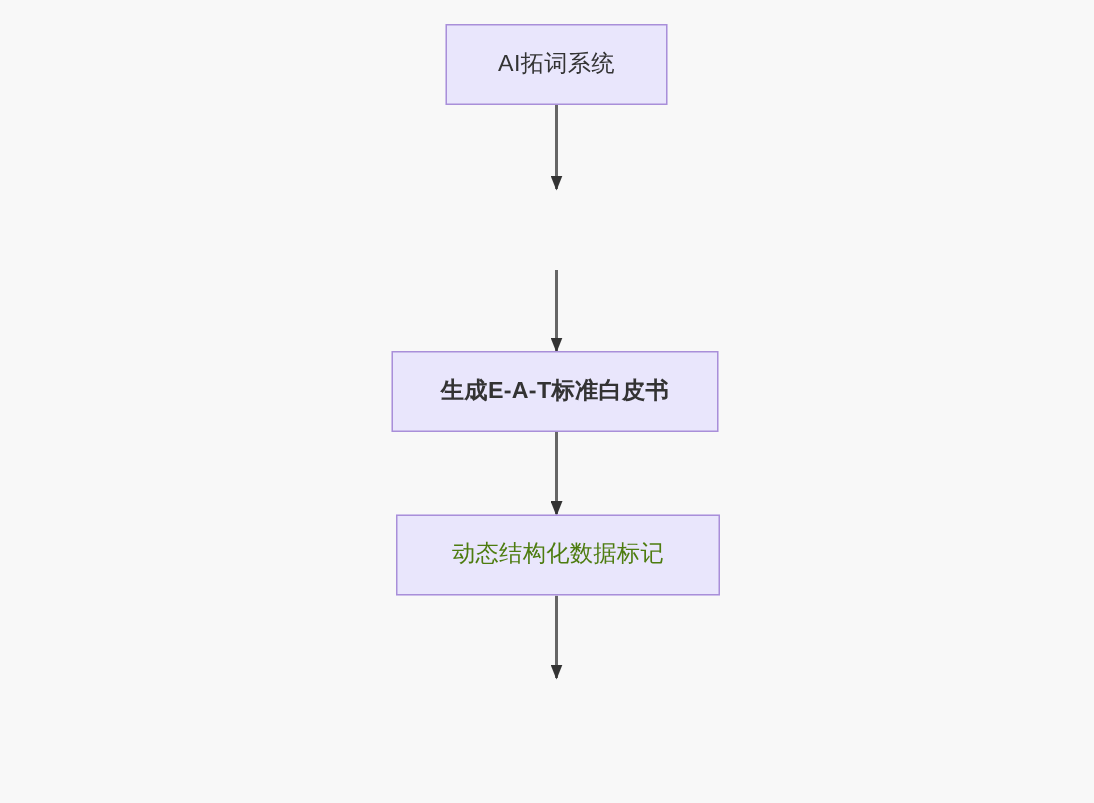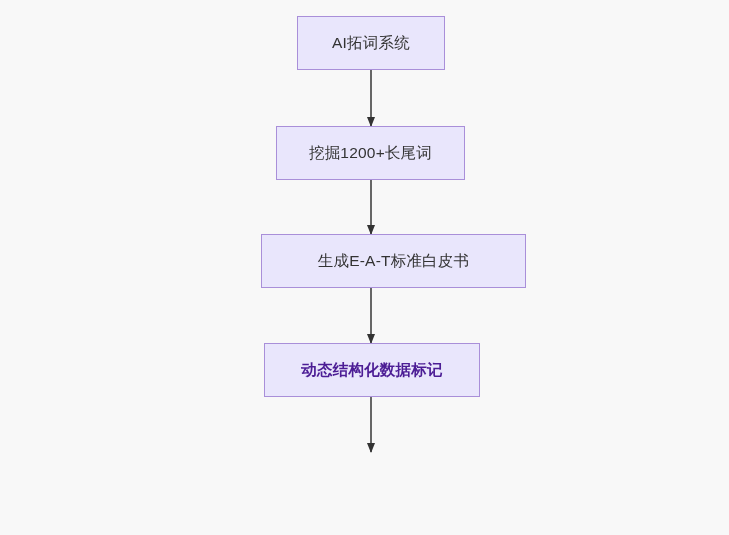--- a/index.html
+++ b/index.html
@@ -57,20 +57,19 @@
     <g id="edge-layer">
         <line x1="371" y1="70" x2="371" y2="126" stroke="#666666" stroke-width="2" marker-end="url(#arrowhead)"></line>
         <line x1="371" y1="180" x2="371" y2="234" stroke="#666666" stroke-width="2" marker-end="url(#arrowhead)"></line>
         <line x1="371" y1="288" x2="371" y2="343" stroke="#666666" stroke-width="2" marker-end="url(#arrowhead)"></line>
         <line x1="371" y1="397" x2="371" y2="452" stroke="#666666" stroke-width="2" marker-end="url(#arrowhead)"></line>
       </g>
   </svg>
 
   <div class="node" style="left: 297px; top: 16px; width: 148px; height: 54px; background: rgb(233, 230, 252); border-color: rgb(169, 143, 217); color: rgb(51, 51, 51);">AI拓词系统</div>
 
-  <div class="node" style="left: 276px; top: 126px; width: 189px; height: 54px; background: rgb(233, 230, 252); border-color: rgb(169, 143, 217); color: rgb(51, 51, 51);">挖掘1200+长尾词</div>
 
-  <div class="node" style="left: 261px; top: 234px; width: 265px; height: 54px; background: rgb(233, 230, 252); border-color: rgb(169, 143, 217); color: rgb(51, 51, 51);">生成E-A-T标准白皮书</div>
+  <div class="node" style="left: 261px; top: 234px; width: 218px; height: 54px; background: rgb(233, 230, 252); border-color: rgb(169, 143, 217); color: rgb(51, 51, 51); font-weight: bold;">生成E-A-T标准白皮书</div>
 
-  <div class="node" style="left: 264px; top: 343px; width: 216px; height: 54px; background: rgb(233, 230, 252); border-color: rgb(169, 143, 217); color: #4c1d95; font-weight: bold;">动态结构化数据标记</div>
+  <div class="node" style="left: 264px; top: 343px; width: 216px; height: 54px; background: rgb(233, 230, 252); border-color: rgb(169, 143, 217); color: #4d7c0f;">动态结构化数据标记</div>
 
 
 </div>
 
 </body></html>

